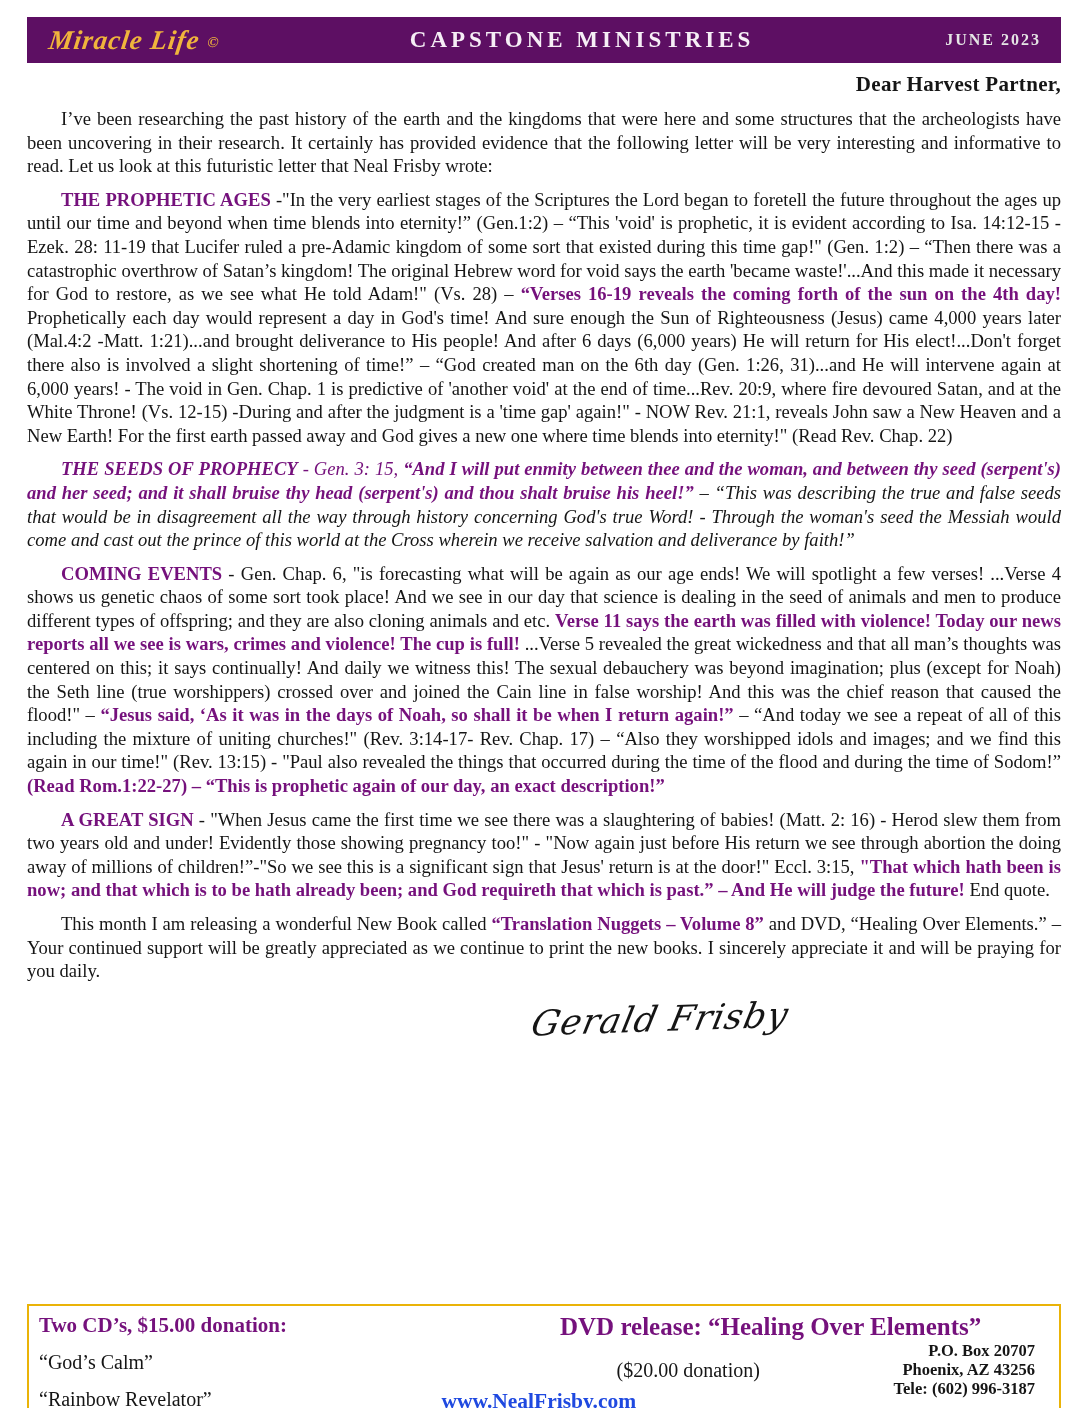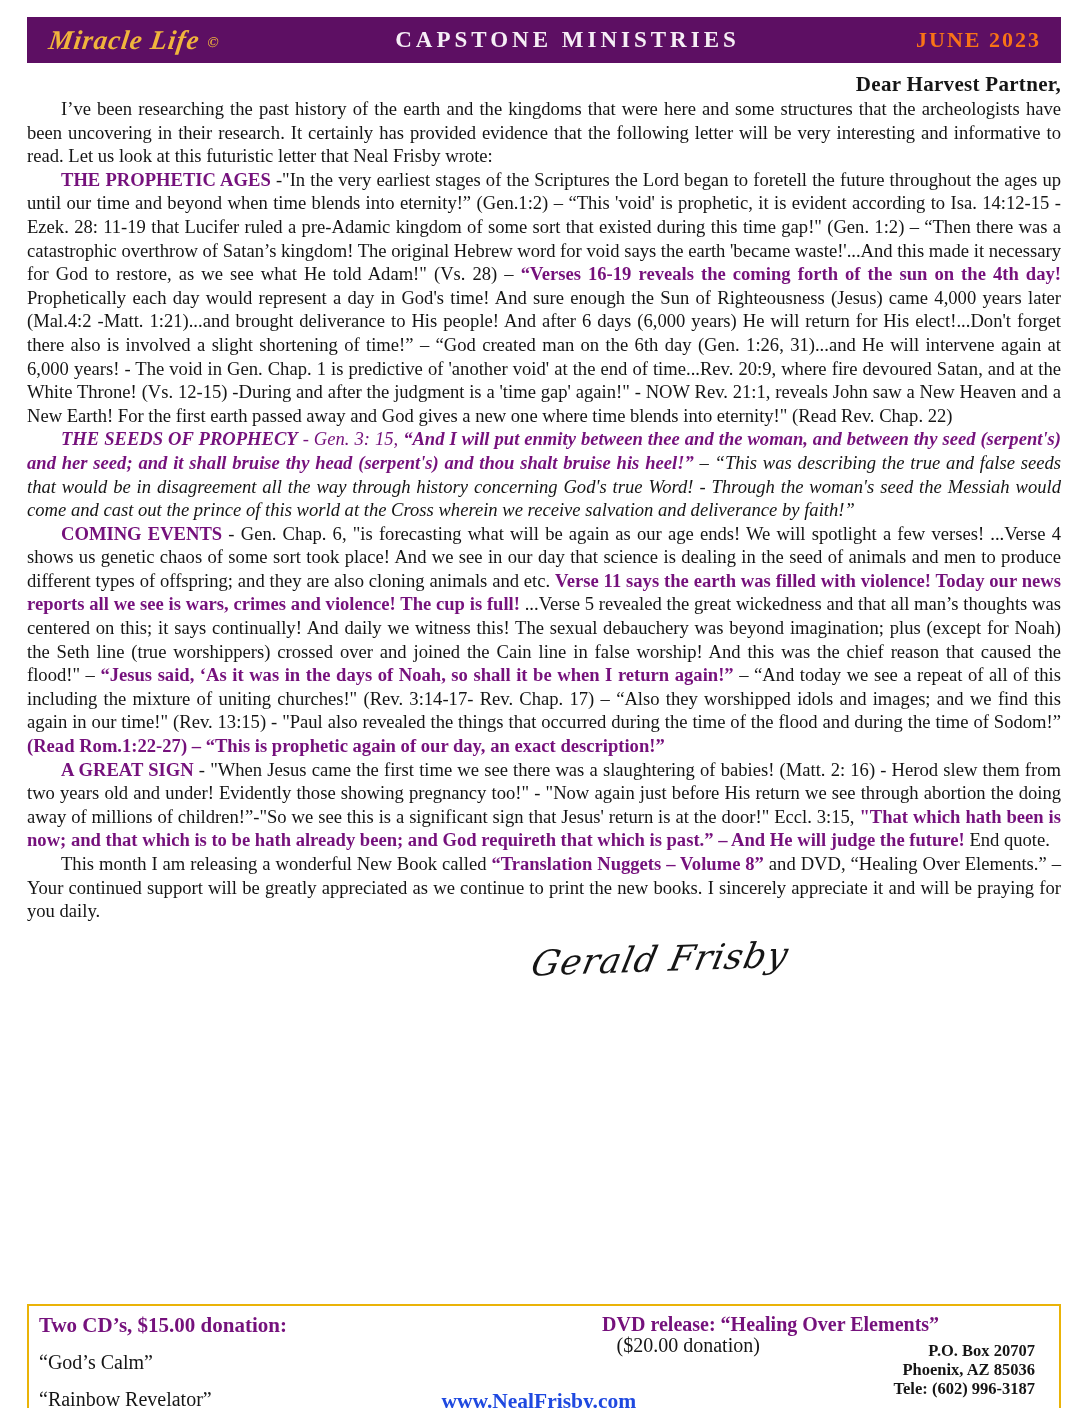--- a/index.html
+++ b/index.html
@@ -31,33 +31,33 @@
     letter-spacing:1px;
   }
   .logo .copy { font-size:15px; font-style:normal; margin-left:8px; vertical-align:2px; letter-spacing:0; }
   .header-title {
     flex:1; text-align:center;
     font-size:23px; font-weight:bold;
     letter-spacing:4px;
     color:#f6eef6;
   }
   .header-date {
-    font-size:22px; font-weight:bold; letter-spacing:2px;
-    color:#f97316;
+    font-size:16px; font-weight:bold; letter-spacing:2px;
+    color:#e5e5e5;
     padding-right:4px;
   }
 
   
   .salutation { margin-top:9px; font-size:21px; font-weight:bold; letter-spacing:0.3px;text-align:right; }
   .para {
     font-size:18.6px;
     line-height:23.6px;
     text-align:justify;
     text-indent:34px;
-    margin-top:0;
+    margin-top:10px;
   }
   .para-italic { font-style:italic; }
   .s-normal {}
   .s-purple-bold        { color:#75117c; font-weight:bold; }
   .s-purple-bold-italic { color:#75117c; font-weight:bold; font-style:italic; }
   .s-purple-italic      { color:#75117c; font-style:italic; }
   .s-italic             { font-style:italic; }
 
   .closing {
     margin-top:60px;
@@ -86,26 +86,26 @@
     background:#fff;
     margin-top:36px;
   }
   .box-two-cds {
     position:absolute; top:7px; left:10px;
     color:#75117c; font-weight:bold; font-size:21px;
   }
   .box-dvd {
     position:absolute; top:7px; left:72%;
     transform:translateX(-50%);
-    color:#75117c; font-weight:bold; font-size:20px;
+    color:#75117c; font-weight:bold; font-size:25px;
     white-space:nowrap;
   }
   .box-cd1 { position:absolute; top:45px; left:10px; font-size:20px; }
   .box-donation {
-    position:absolute; top:28px; left:64%;
+    position:absolute; top:53px; left:64%;
     transform:translateX(-50%);
     font-size:20px; white-space:nowrap;
   }
   .box-address {
     position:absolute; top:35px; right:24px;
     text-align:right; font-weight:bold;
     font-size:16.5px; line-height:19px;
   }
   .box-cd2 { position:absolute; top:82px; left:10px; font-size:20px; }
   .box-link {
@@ -142,20 +142,20 @@
 
   <div class="signature">Gerald Frisby</div>
 
   <div class="footer-box">
     <div class="box-two-cds">Two CD’s, $15.00 donation:</div>
     <div class="box-dvd">DVD release: “Healing Over Elements”</div>
     <div class="box-cd1">“God’s Calm”</div>
     <div class="box-donation">($20.00 donation)</div>
     <div class="box-address">
       <div>P.O. Box 20707</div>
-      <div>Phoenix, AZ 85036</div>
+      <div>Phoenix, AZ 43256</div>
       <div>Tele: (602) 996-3187</div>
     </div>
     <div class="box-cd2">“Rainbow Revelator”</div>
     <a class="box-link" href="#">www.NealFrisby.com</a>
   </div>
 
 </div>
 
 </body></html>

